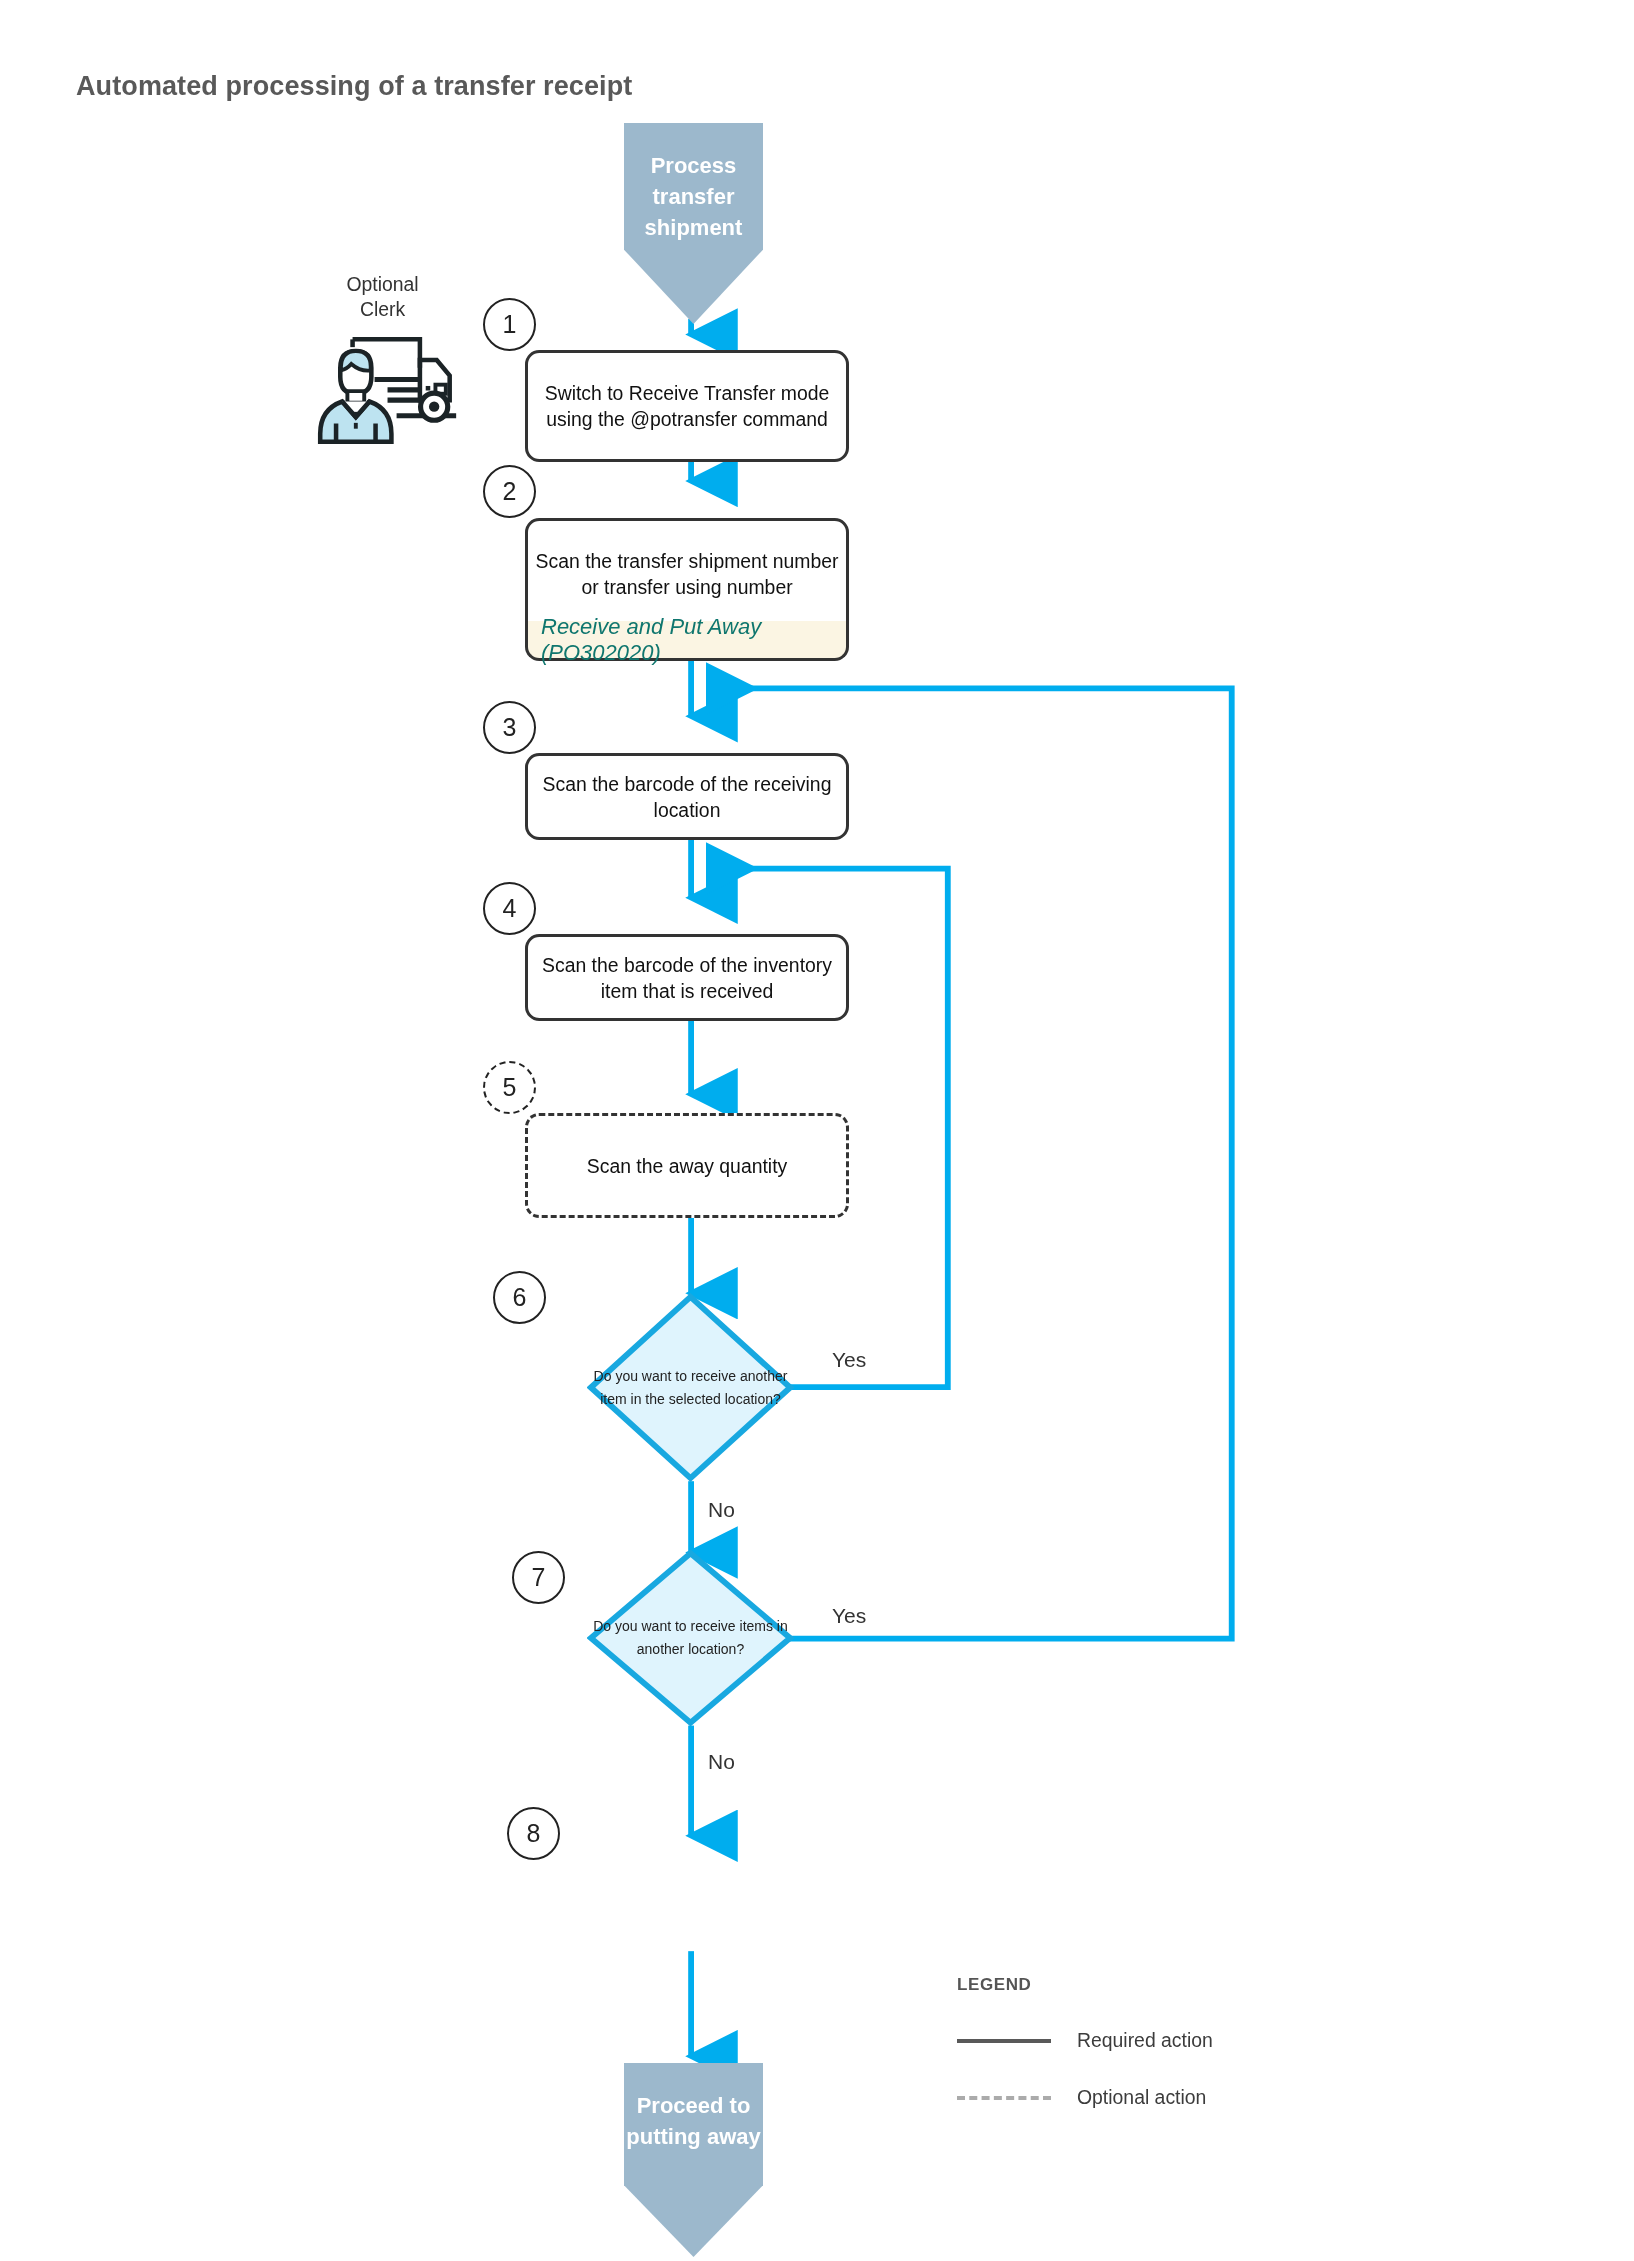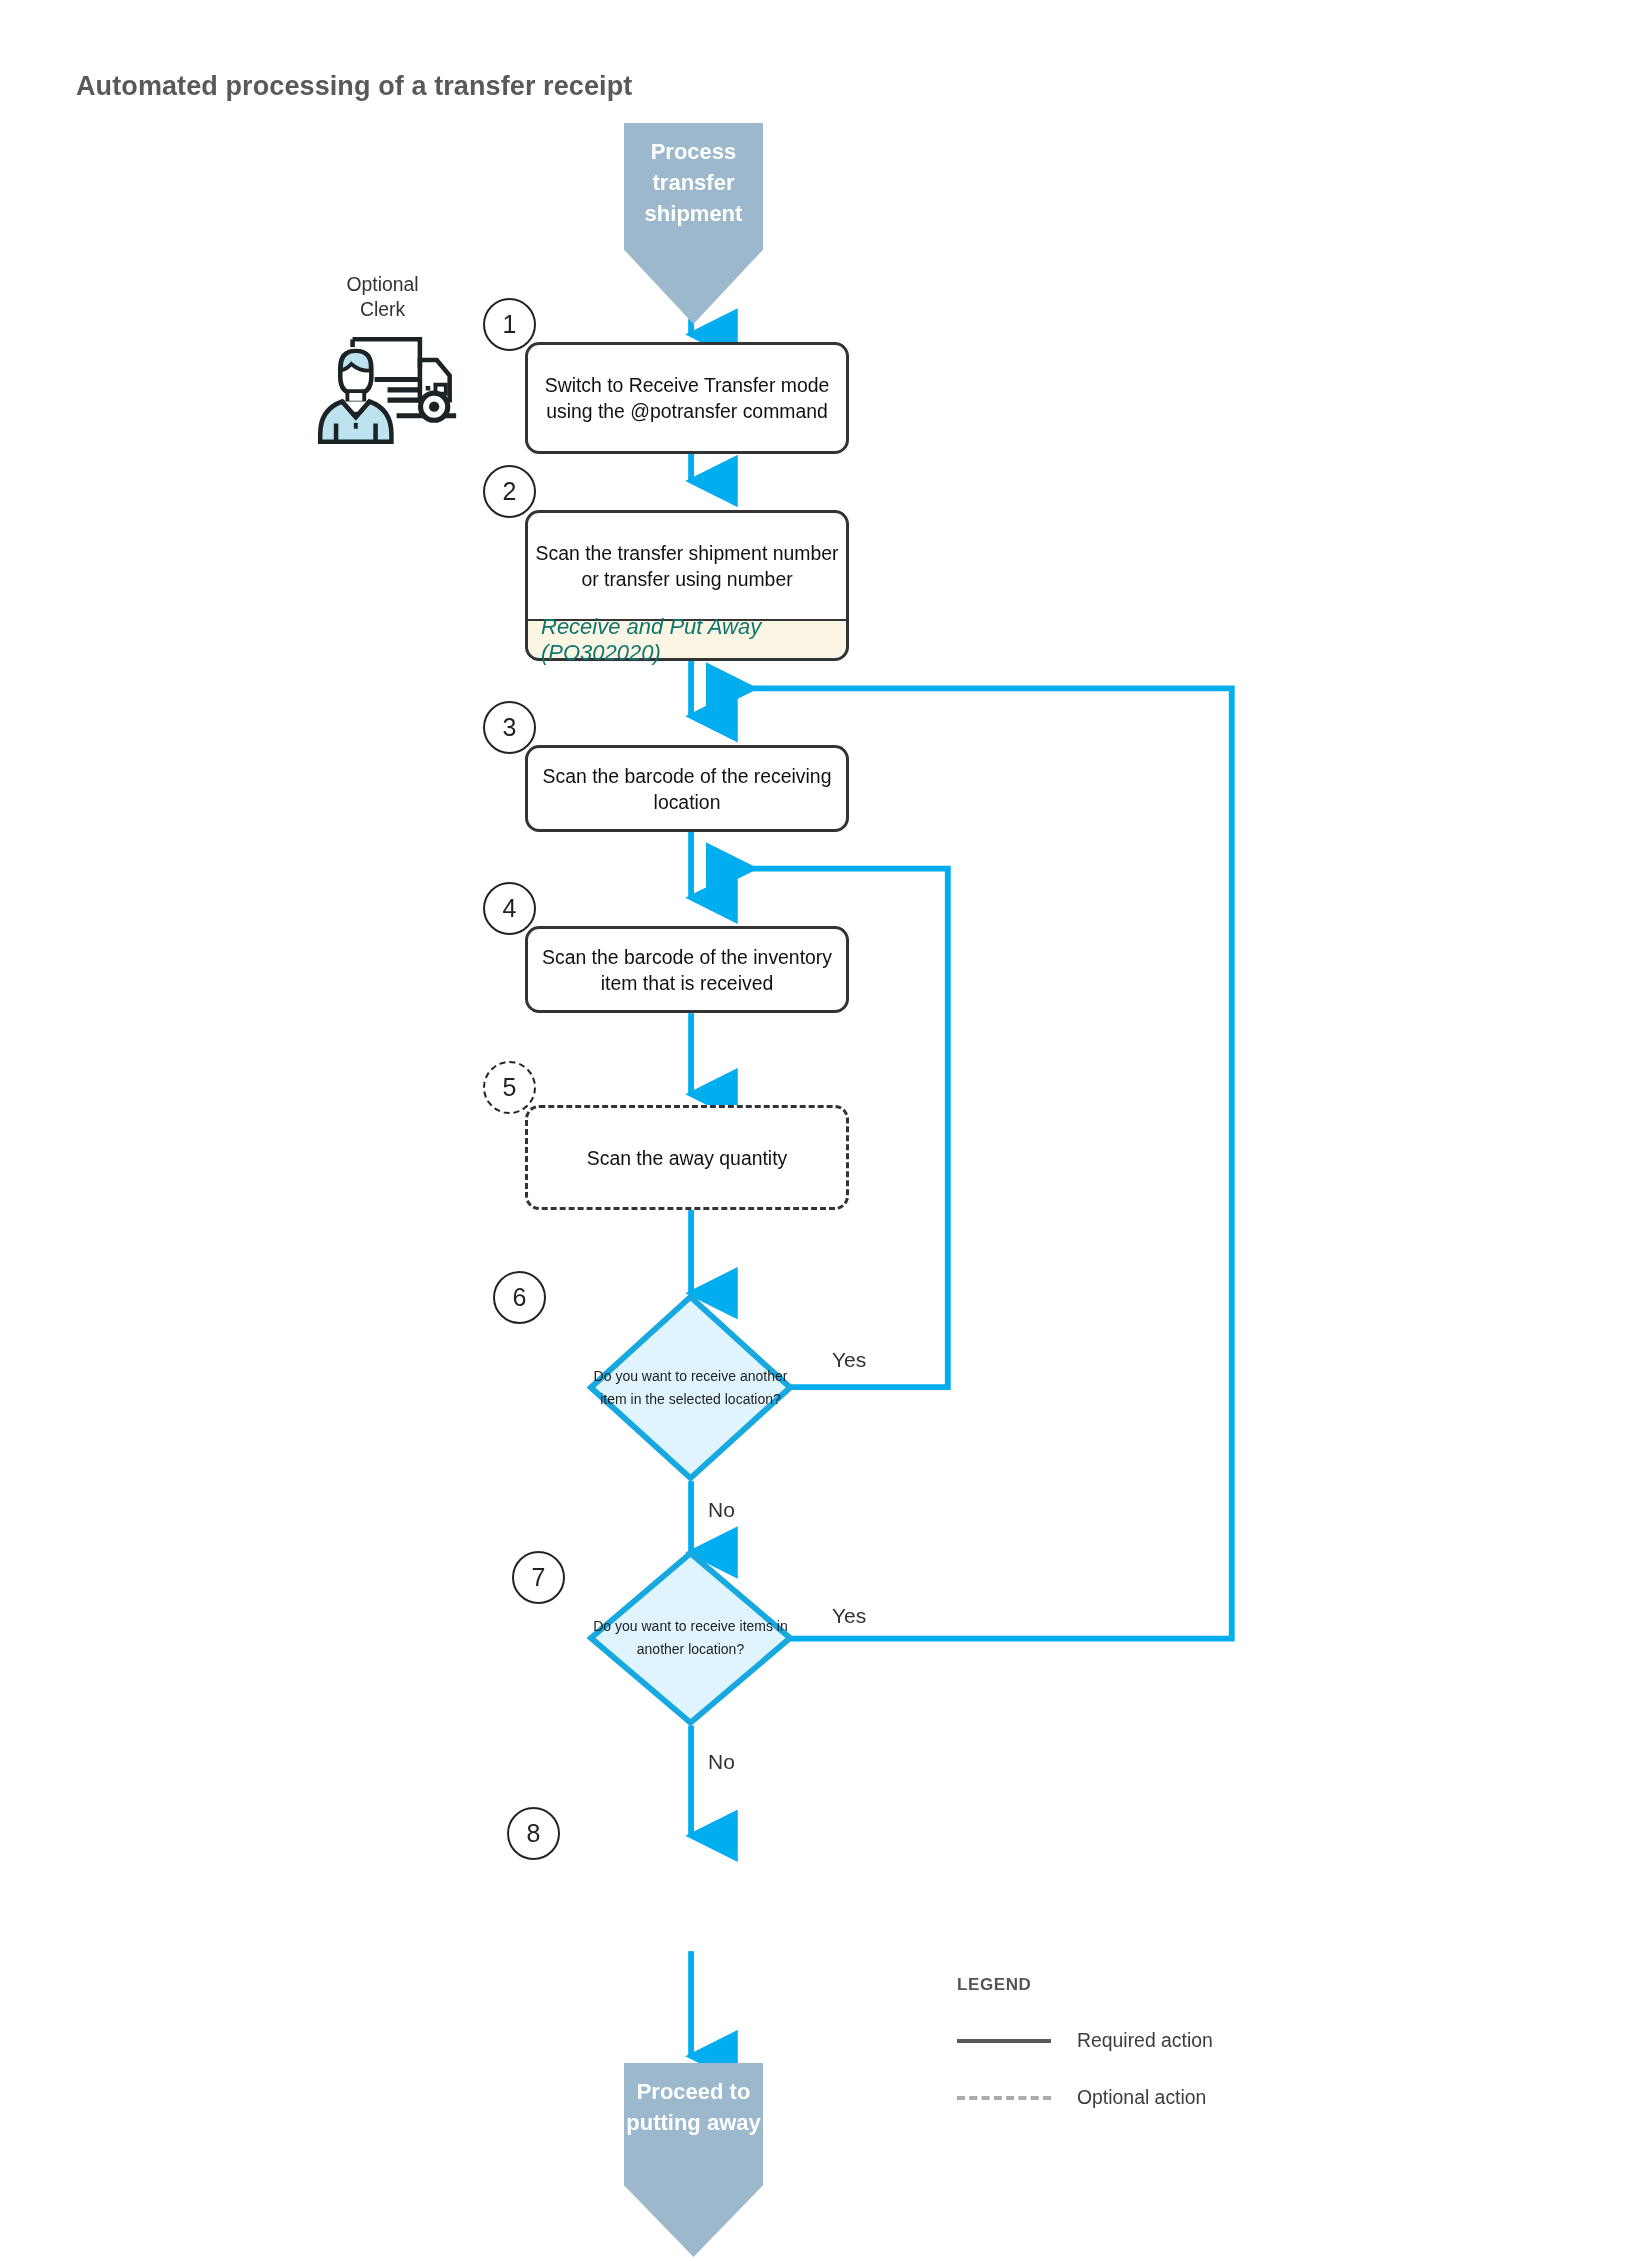--- a/index.html
+++ b/index.html
@@ -7,30 +7,30 @@
        font-family:"Liberation Sans","DejaVu Sans",sans-serif;}
   #stage{position:absolute;inset:0;border-radius:18px;}
   #wires{position:absolute;left:0;top:0;width:1635px;height:2261px;}
 
   .page-title{position:absolute;left:76px;top:71px;font-size:27px;font-weight:bold;
               color:#595959;letter-spacing:0.1px;white-space:nowrap;}
 
   
   .terminator{position:absolute;color:#ffffff;font-weight:bold;font-size:22px;
               line-height:31px;text-align:center;display:flex;align-items:flex-start;
-              justify-content:center;padding-top:13px;box-sizing:border-box;}
+              justify-content:center;padding-top:27px;box-sizing:border-box;}
   .term-start{left:624px;top:123px;width:139px;height:201px;background:#9CB8CC;
               clip-path:polygon(0 0,100% 0,100% 63%,50% 100%,0 63%);}
   .term-end{left:624px;top:2063px;width:139px;height:194px;background:#9CB8CC;
             clip-path:polygon(0 0,100% 0,100% 63%,50% 100%,0 63%);}
 
   
   .pbox{position:absolute;box-sizing:border-box;border:3.2px solid #333333;border-radius:14.3px;
         background:#ffffff;display:flex;align-items:center;justify-content:center;
-        text-align:center;font-size:19.4px;line-height:26px;color:#111111;padding:0 2.6px;}
+        text-align:center;font-size:19.4px;line-height:26px;color:#111111;padding:0 2.6px;margin-top:8px;}
   .pbox.dashed{border-style:dashed;border-width:3.2px;border-radius:14.3px;}
   .pbox.nobottomradius{border-bottom-left-radius:0;border-bottom-right-radius:0;
                        border-bottom:3.2px solid #333333;}
 
   .note{position:absolute;box-sizing:border-box;border:3.2px solid #333333;border-top:none;
         border-radius:0 0 14.3px 14.3px;background:#FBF5E3;display:flex;align-items:center;
         justify-content:flex-start;padding-left:13px;font-size:22px;font-style:italic;
         color:#0f766e;}
 
   

